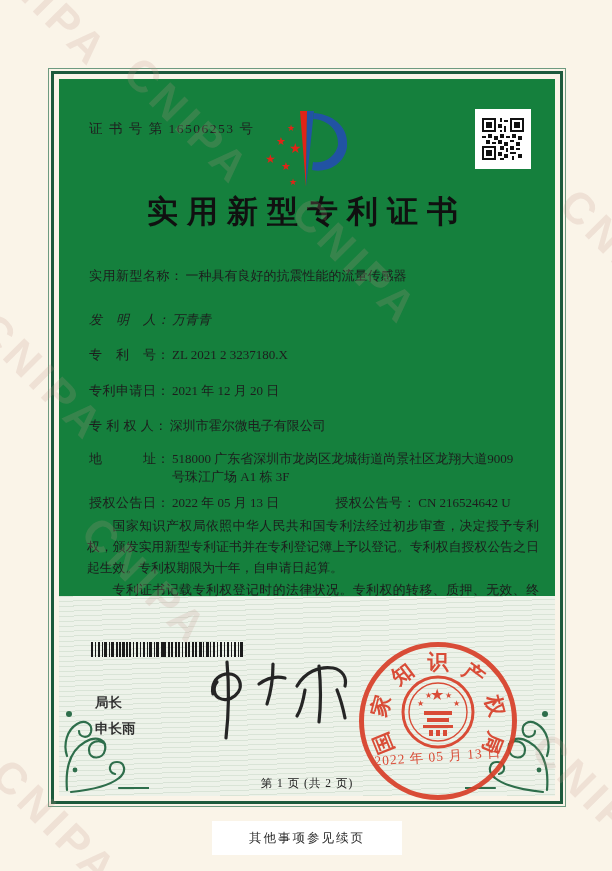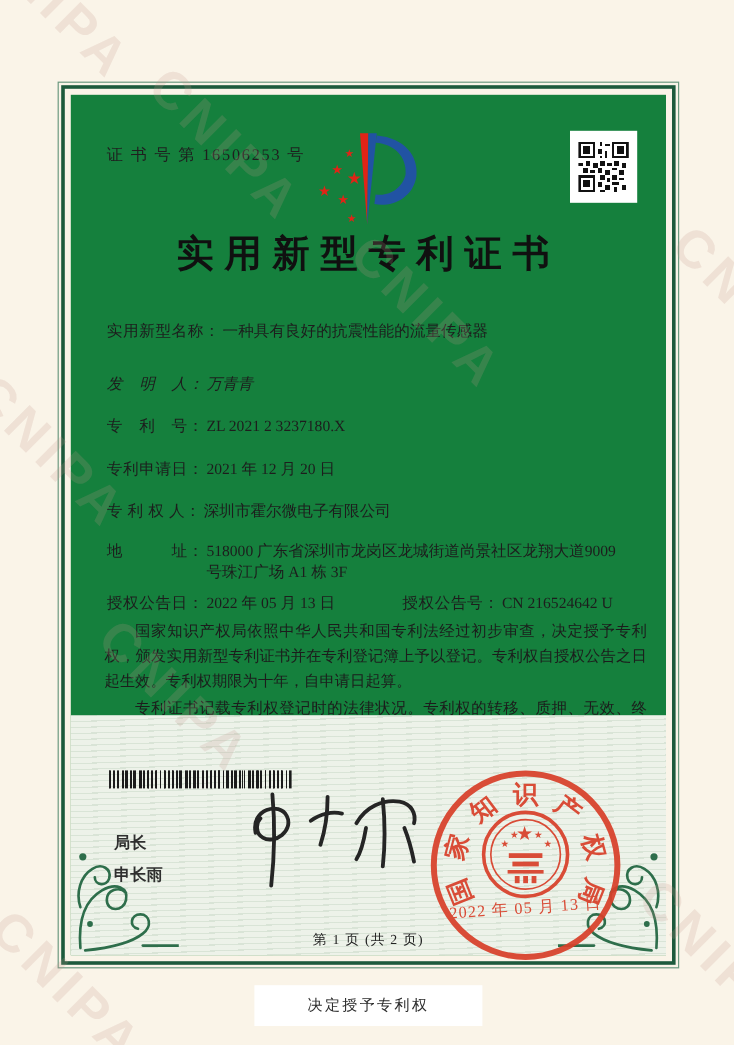--- a/index.html
+++ b/index.html
@@ -275,15 +275,15 @@
             <circle cx="14" cy="64" r="2.4" fill="#2e6e4b"></circle>
           </svg>
 
           <div class="page-num">第 1 页 (共 2 页)</div>
         </div>
 
       </div>
     </div>
   </div>
 
-  <div class="note-box">决定授予专利权</div>
+  <div class="note-box">其他事项参见续页</div>
 
 </div>
 
 </body></html>

